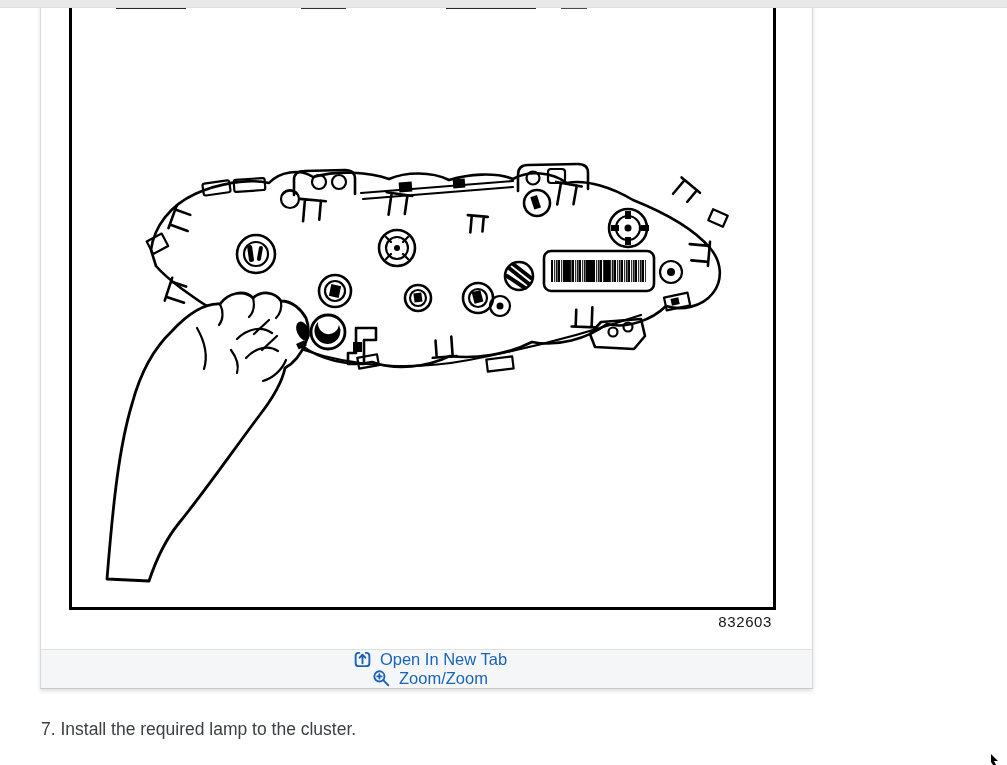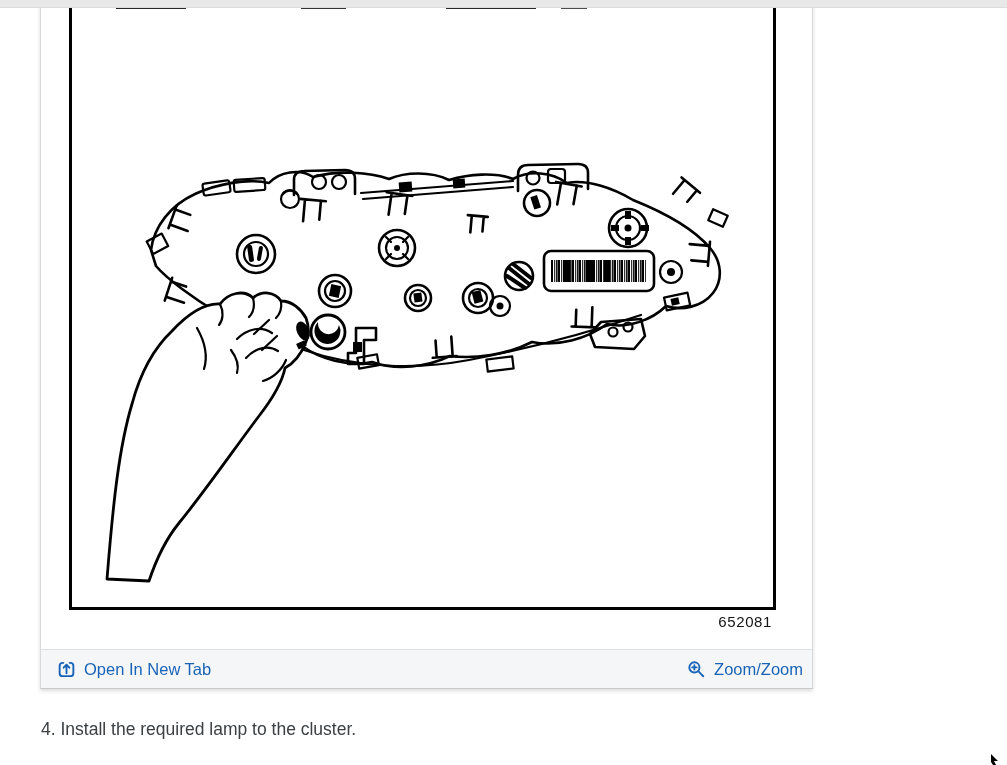--- a/index.html
+++ b/index.html
@@ -30,21 +30,21 @@
   .wh{fill:#ffffff;stroke:var(--line-art,#000);stroke-width:2.8;stroke-linecap:round;stroke-linejoin:round;}
   .figure-number{
     position:absolute;top:615px;right:40px;
     font-size:15px;letter-spacing:.6px;color:#141414;
   }
   .figure-toolbar{
     position:absolute;left:0;right:0;bottom:0;height:39px;
     background:var(--toolbar-background,#f5f6f8);
     border-top:1px solid #dcdfe3;
     display:flex;align-items:center;justify-content:space-between;
-    padding:0 9px 0 16px;box-sizing:border-box;
+    padding:0 9px 0 16px;box-sizing:border-box;flex-direction:column;
   }
   .toolbar-link{
     display:flex;align-items:center;gap:8px;
     color:var(--link,#1a64b8);font-size:16.5px;
     text-decoration:none;cursor:pointer;white-space:nowrap;
   }
   .toolbar-link svg{display:block;}
   .icon-stroke{fill:none;stroke:var(--link,#1a64b8);stroke-width:1.8;stroke-linecap:round;stroke-linejoin:round;}
   .step-text{
     position:absolute;left:41px;top:719px;margin:0;
@@ -200,21 +200,21 @@
       </g>
 
       <path class="ln" d="M355,330 h20 v12 h-12 v24 h-16 v-11 h8 z"></path>
       <rect class="fl" x="352" y="344" width="9" height="10"></rect>
       <circle class="wh" cx="327" cy="334" r="17"></circle>
       <path class="fl" d="M317,324 a13,13 0 1 0 21,3 a9,9 0 1 1 -21,-3 z"></path>
       <ellipse class="fl" cx="302" cy="333" rx="6" ry="10" transform="rotate(-25 302 333)"></ellipse>
       <rect class="fl" x="296" y="344" width="9" height="6" transform="rotate(-25 300 347)"></rect>
     </svg>
 
-    <div class="figure-number">652081</div>
+    <div class="figure-number">832603</div>
   </div>
 
   <div class="figure-toolbar">
     <a class="toolbar-link">
       <span>
         <svg width="19" height="19" viewBox="0 0 18 18">
           <path class="icon-stroke" d="M6,2.7 H5.3 Q2.5,2.7 2.5,5.5 V12.5 Q2.5,15.3 5.3,15.3 H12.7 Q15.5,15.3 15.5,12.5 V5.5 Q15.5,2.7 12.7,2.7 H12"></path>
           <path class="icon-stroke" d="M9,12.6 V4.6 M6.3,7.3 L9,4.5 L11.7,7.3"></path>
         </svg>
       </span>
@@ -226,17 +226,17 @@
           <circle class="icon-stroke" cx="7" cy="7" r="4.8"></circle>
           <path class="icon-stroke" d="M10.6,10.6 L15.4,15.4" stroke-width="2.2"></path>
           <path class="icon-stroke" d="M7,4.9 V9.1 M4.9,7 H9.1" stroke-width="1.4"></path>
         </svg>
       </span>
       <span>Zoom/Zoom</span>
     </a>
   </div>
 </div>
 
-<p class="step-text">4. Install the required lamp to the cluster.</p>
+<p class="step-text">7. Install the required lamp to the cluster.</p>
 
 <svg class="mouse-cursor" viewBox="0 0 12 12">
   <path d="M4,1 L11,8 L7,8 L9,12 L6,12 L4,9 Z" fill="#000"></path>
 </svg>
 
 </body></html>

